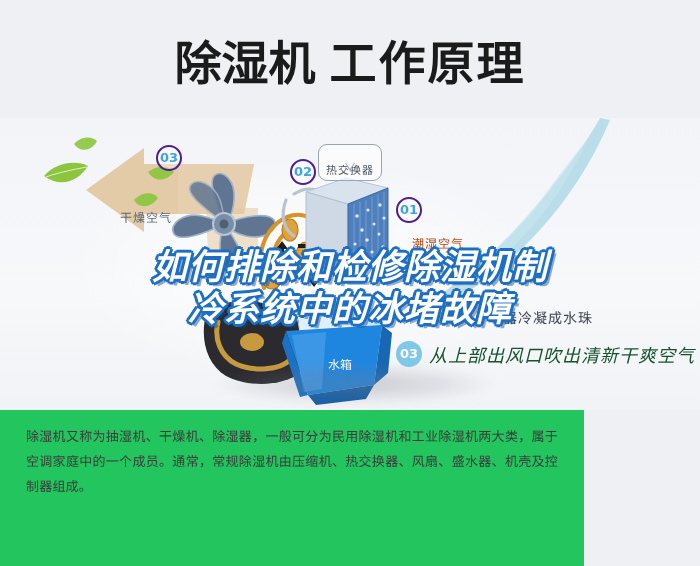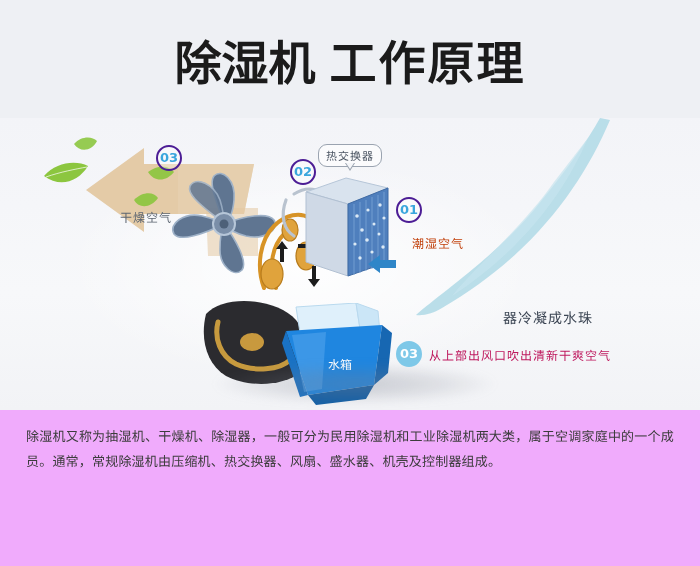--- a/index.html
+++ b/index.html
@@ -152,21 +152,21 @@
     letter-spacing: 1px;
   }
   .cap-dry   { left: 120px; top: 90px; color: #5d6672; }
   .cap-humid { left: 412px; top: 116px; color: #c2410c; }
 
   
   .callout {
     position: absolute;
     left: 318px;
     top: 26px;
-    padding: 2px 7px 3px;
+    padding: 16px 7px 3px;
     border: 1px solid #9aa3b0;
     border-radius: 9px;
     background: rgba(255,255,255,0.6);
     font-size: 11px;
     color: #4a5462;
     white-space: nowrap;
     letter-spacing: 1px;
   }
   .callout-tail {
     position: absolute;
@@ -192,24 +192,25 @@
     position: absolute;
     left: 396px;
     top: 223px;
     display: flex;
     align-items: center;
     gap: 7px;
     white-space: nowrap;
   }
   .step3-line .badge { position: static; }
   .step3-text {
-    font-size: 12px;
-    color: #be185d;
-    letter-spacing: 1px;
-    font-family: "DejaVu Sans", "Liberation Sans", sans-serif;
+    font-size: 18px;
+    color: #14532d;
+    letter-spacing: 1px;
+    font-family: "DejaVu Sans", "Liberation Sans", sans-serif;
+    font-style: italic;
   }
 
   
   .cond-text {
     position: absolute;
     left: 503px;
     top: 189px;
     font-size: 14px;
     color: #3c4654;
     letter-spacing: 1px;
@@ -242,23 +243,23 @@
       -3px  0   0 #1d6fc4, 3px  0   0 #1d6fc4,
        0   -3px 0 #1d6fc4, 0    3px 0 #1d6fc4,
        4px  4px 0 rgba(20,70,130,0.45);
   }
 
   
   .body-text {
     position: absolute;
     left: 0;
     top: 410px;
-    width: 700px;
+    width: 584px;
     height: 156px;
-    background: #f0abfc;
+    background: #22c55e;
     box-sizing: border-box;
     padding: 14px 26px 0 26px;
   }
   .para {
     font-family: "DejaVu Sans", "Liberation Sans", sans-serif;
     font-size: 13px;
     line-height: 25px;
     color: #3c3c3c;
     margin: 0 0 16px 0;
     letter-spacing: 0.2px;
@@ -401,18 +402,22 @@
     <div class="callout-tail"></div>
 
     <div class="cond-text">器冷凝成水珠</div>
 
     <div class="step3-line">
       <span class="badge filled">03</span>
       <span class="step3-text">从上部出风口吹出清新干爽空气</span>
     </div>
   </div>
 
+  <div class="overlay-headline">
+    <span class="hl-line">如何排除和检修除湿机制</span>
+    <span class="hl-line">冷系统中的冰堵故障</span>
+  </div>
 
   <div class="body-text">
     <p class="para p1">除湿机又称为抽湿机、干燥机、除湿器，一般可分为民用除湿机和工业除湿机两大类，属于空调家庭中的一个成员。通常，常规除湿机由压缩机、热交换器、风扇、盛水器、机壳及控制器组成。</p>
   </div>
 
 </div>
 
 </body></html>

